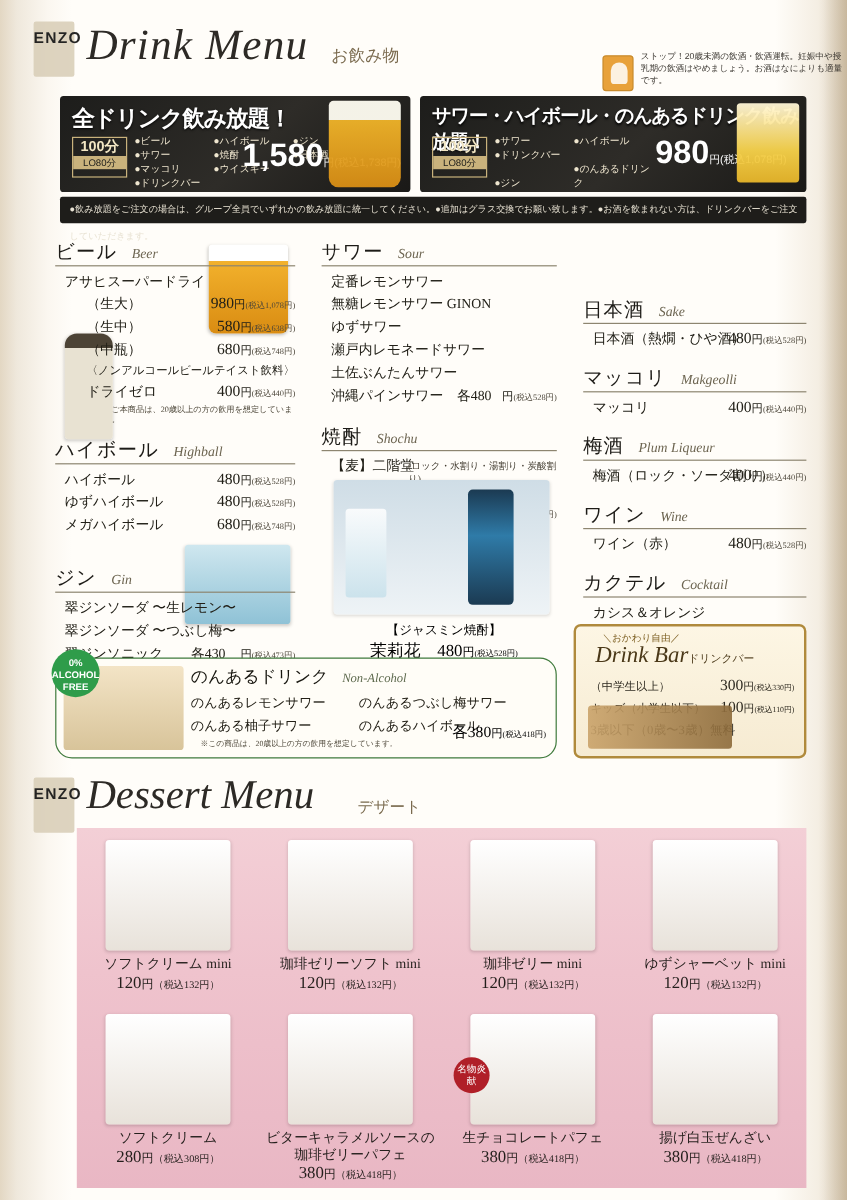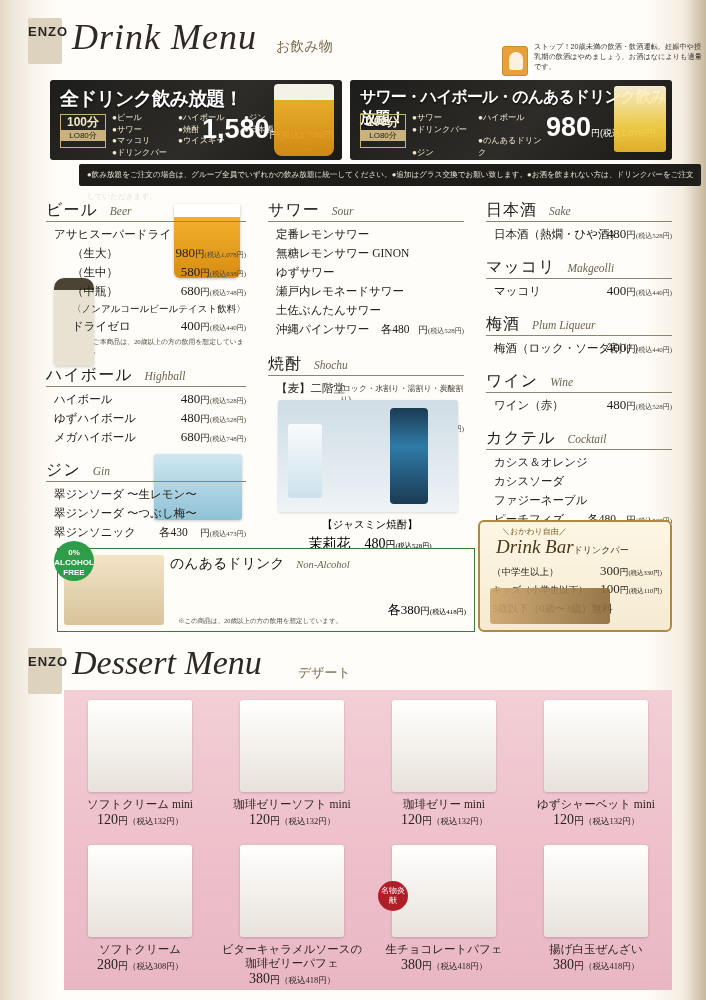--- a/index.html
+++ b/index.html
@@ -95,29 +95,29 @@
   }
   .banner.right .bn-beer {
     right:6px; top:6px; width:52px; height:66px;
     background:linear-gradient(to bottom,#fff6d8,#f7d24a 60%,#e8b62a);
     border-radius:3px;
   }
   .notice-bar {
     position:absolute; left:0; top:84px; width:622px; height:22px;
     background:#1e1d1a; color:#e8e2d3; border-radius:2px;
     font-size:7.6px; line-height:22px; font-family:"Liberation Sans", sans-serif;
-    padding-left:8px; letter-spacing:0px;margin-left:29px;
+    padding-left:8px; letter-spacing:0px;
   }
 
   
   .cols { position:absolute; left:46px; top:200px; width:626px; height:430px; }
   .col { position:absolute; top:0; }
   .col1 { left:0; width:200px; }
   .col2 { left:222px; width:196px; }
-  .col3 { left:440px; width:186px; }
+  .col3 { left:440px; width:186px;margin-top:48px; }
 
   .cat {
     position:relative; margin-bottom:4px; height:22px;
     border-bottom:1px solid #8d8570;
   }
   .cat .jp { font-size:16px; color:#1d1b17; letter-spacing:1px; }
   .cat .en { font-size:11.5px; font-style:italic; color:#6c6450; margin-left:8px;text-align:right; }
 
   .row {
     position:relative; height:19px; font-size:11.5px; color:#222018;
@@ -158,22 +158,22 @@
     border-radius:4px;
   }
   .img-shochu:after{
     content:""; position:absolute; left:10px; top:24px; width:34px; height:74px;
     background:linear-gradient(to bottom,rgba(255,255,255,.85),rgba(200,225,235,.9));
     border-radius:3px;
   }
 
   
   .nonal {
-    position:absolute; left:57px; top:548px; width:418px; height:84px;
-    border:1px solid #3f7a3c; border-radius:0; background:#fffdf7;
+    position:absolute; left:46px; top:548px; width:418px; height:84px;
+    border:1px solid #3f7a3c; border-radius:14px; background:#fffdf7;
   }
   .nonal .title { position:absolute; left:112px; top:6px; font-size:14px; color:#17160f;}
   .nonal .title .en { font-size:10.5px; font-style:italic; color:#5e6a4e; margin-left:8px;}
   .nonal .items { position:absolute; left:112px; top:28px; font-size:11px; color:#232017; line-height:19px;}
   .nonal .items span { display:inline-block; width:140px; }
   .nonal .pr { position:absolute; right:8px; bottom:12px; font-size:13px; }
   .nonal .pr .yen{font-size:9.5px;} .nonal .pr .tax{font-size:7px;}
   .nonal .note { position:absolute; left:112px; bottom:6px; font-size:6.5px; color:#4d4739;}
   .nonal-photo {
     position:absolute; left:6px; top:6px; width:100px; height:70px;
@@ -332,21 +332,21 @@
         </div>
       <div class="row">
           <span class="nm">ゆずハイボール</span>
           <span class="pr"><span>480</span><span class="yen">円</span><span class="tax">(税込528円)</span></span>
         </div>
       <div class="row">
           <span class="nm">メガハイボール</span>
           <span class="pr"><span>680</span><span class="yen">円</span><span class="tax">(税込748円)</span></span>
         </div>
 
-      <div class="cat" style="margin-top:12px">
+      <div class="cat" style="margin-top:24px">
         <span class="jp">ジン</span>
         <span class="en">Gin</span>
       </div>
       <div class="row">
           <span class="nm">翠ジンソーダ 〜生レモン〜</span>
         </div>
       <div class="row">
           <span class="nm">翠ジンソーダ 〜つぶし梅〜</span>
         </div>
       <div class="row">
@@ -466,20 +466,24 @@
     </div>
   </div>
 
   <div class="nonal">
     <div class="nonal-photo"></div>
     <div class="badge0">0% ALCOHOL FREE</div>
     <div class="title">
       <span>のんあるドリンク</span>
       <span class="en">Non-Alcohol</span>
     </div>
+    <div class="items">
+      <span>のんあるレモンサワー</span><span>のんあるつぶし梅サワー</span><br>
+      <span>のんある柚子サワー</span><span>のんあるハイボール</span>
+    </div>
     <div class="pr"><span>各380</span><span class="yen">円</span><span class="tax">(税込418円)</span></div>
     <div class="note">※この商品は、20歳以上の方の飲用を想定しています。</div>
   </div>
 
   <div class="drinkbar">
     <div class="db-rib">＼おかわり自由／</div>
     <div class="db-title"><span>Drink Bar</span><small>ドリンクバー</small></div>
     <div class="db-row" style="top:44px">
       <span>（中学生以上）</span>
       <span class="pr"><span>300</span><span class="yen">円</span><span class="tax">(税込330円)</span></span>

